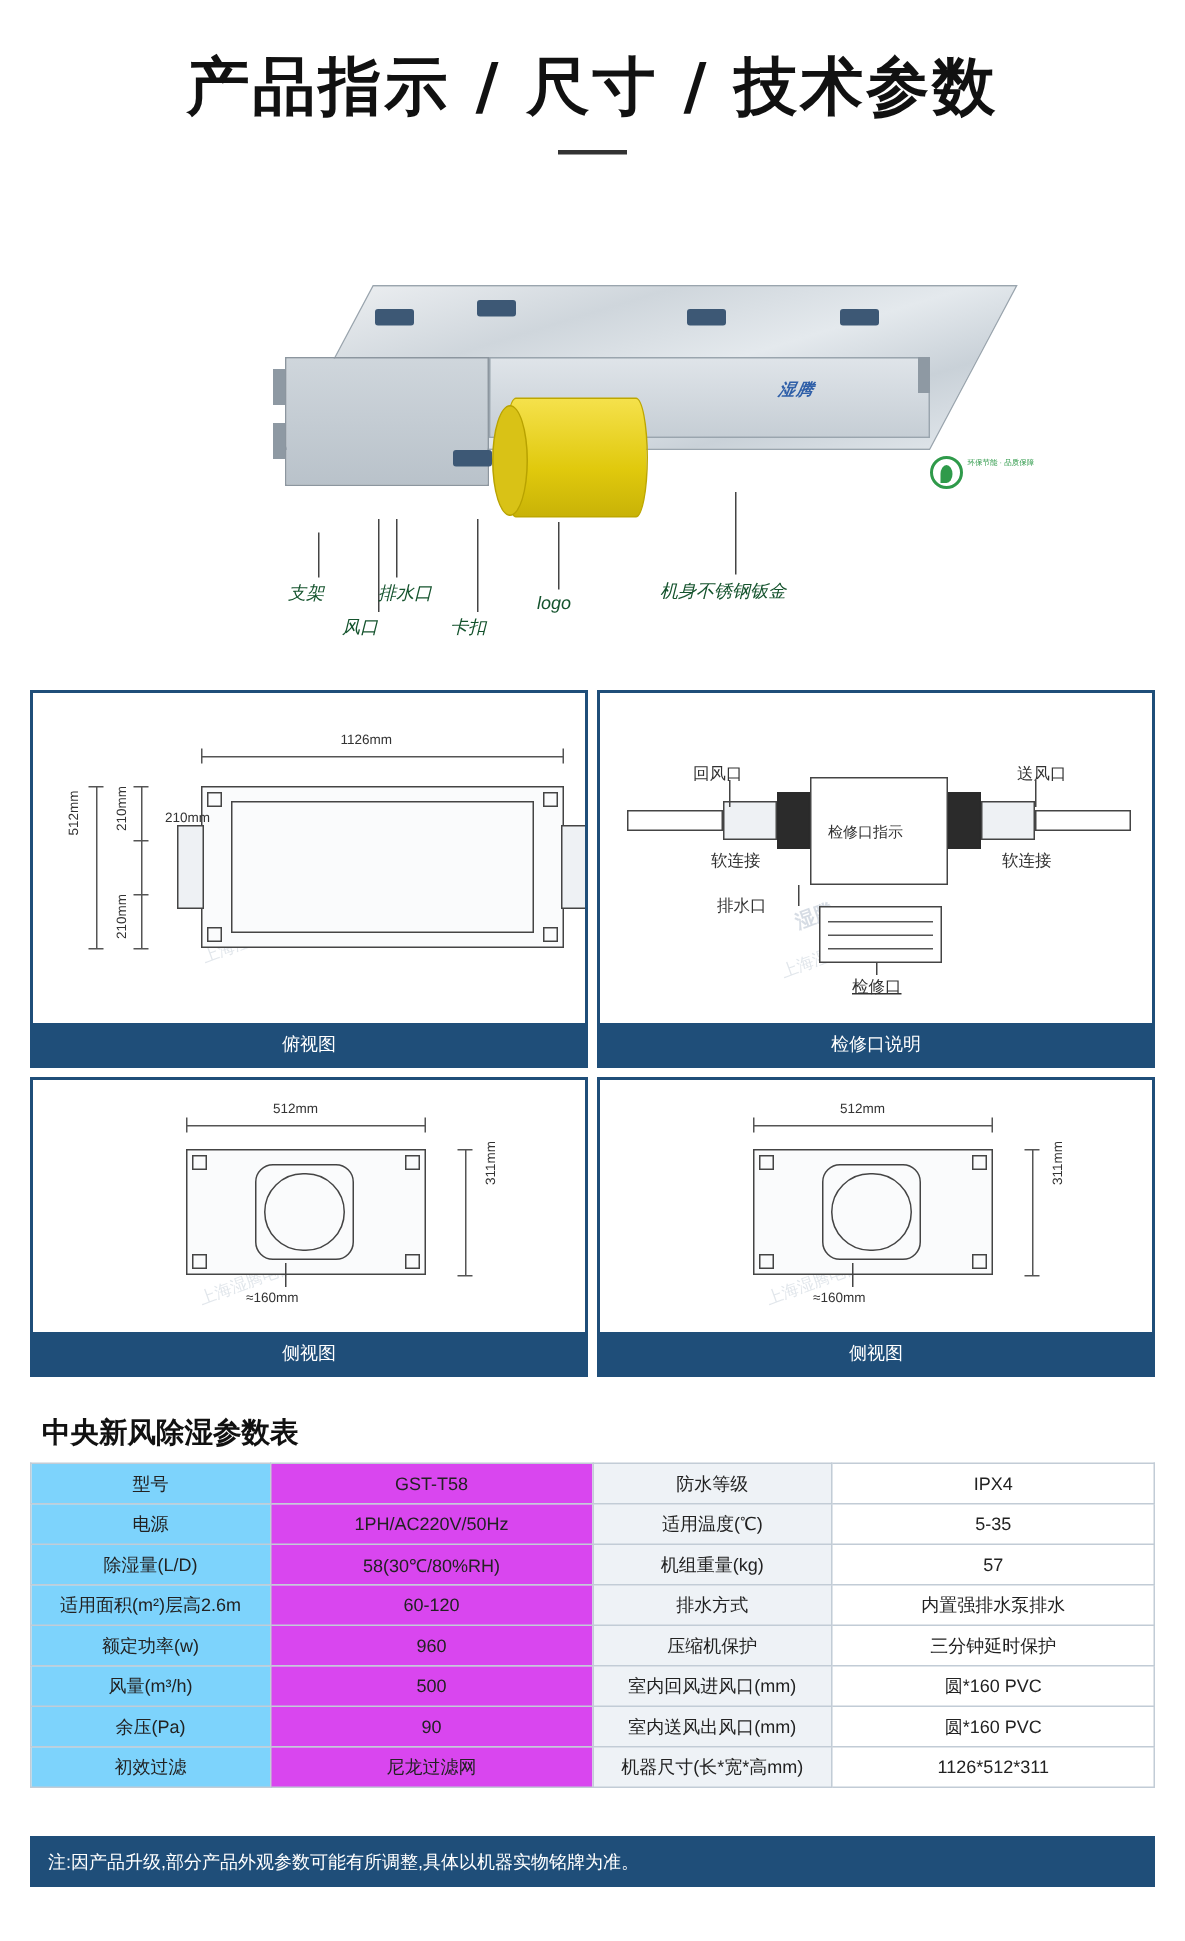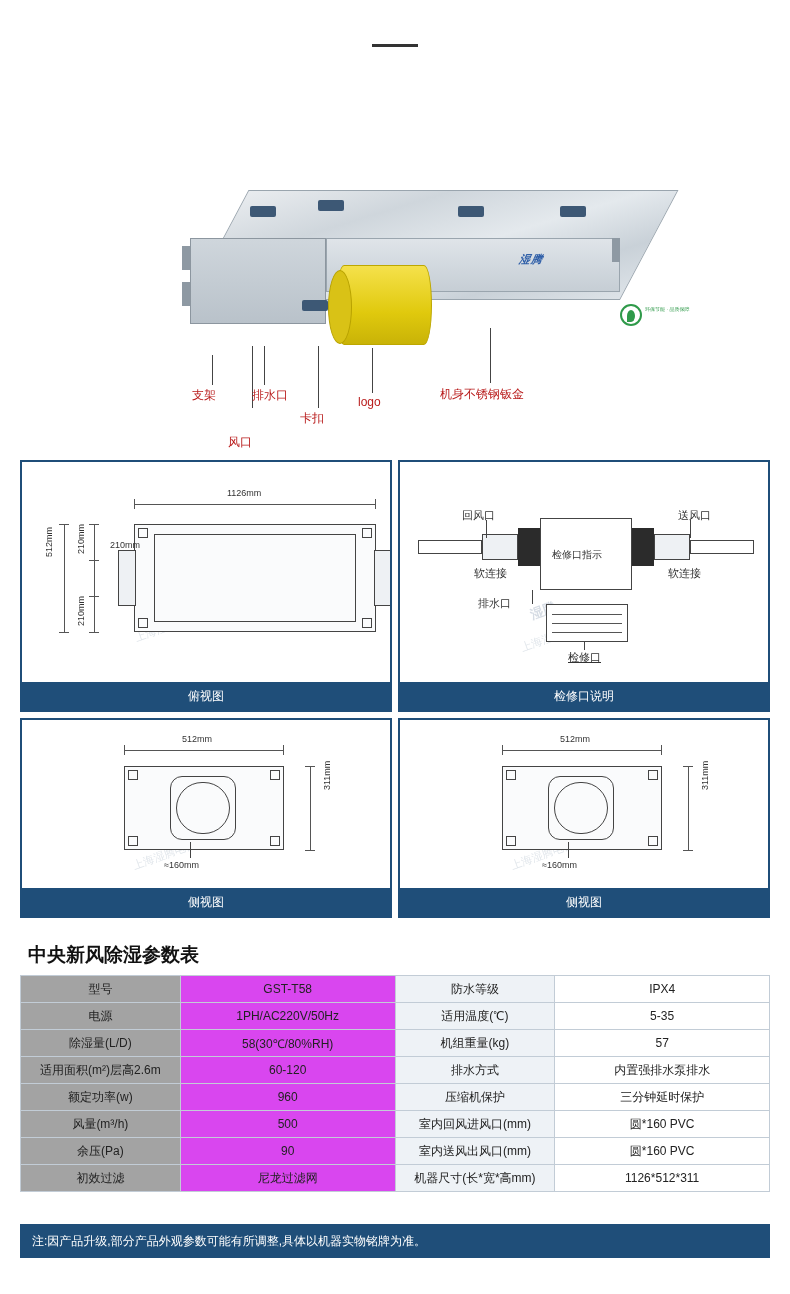--- a/index.html
+++ b/index.html
@@ -130,22 +130,23 @@
   .green-seal .txt {
     position: absolute; left: 25px; top: 5px;
     font-size: 5px; color: #2f9a4a; line-height: 8px;
     white-space: nowrap;
   }
 
   
   .callout {
     position: absolute;
     font-size: 12px;
-    color: #b91c1c;
+    color: #14532d;
     white-space: nowrap;
+    font-style: italic;
   }
   .lead {
     position: absolute;
     background: #444;
   }
 
   
   .panel {
     position: absolute;
     border: 2px solid #1f4e79;
@@ -205,21 +206,21 @@
     border-collapse: collapse;
     font-size: 12px;
     color: #222;
   }
   table.spec td {
     border: 1px solid #c2ccd6;
     height: 27px;
     text-align: center;
     padding: 0 4px;
   }
-  table.spec td.k { background: #a3a3a3; width: 160px; }
+  table.spec td.k { background: #7dd3fc; width: 160px; }
   table.spec td.v { background: #d946ef; width: 215px; }
   table.spec td.k2 { background: #eef2f6; width: 160px; }
   table.spec td.v2 { background: #fff; width: 215px; }
   .note {
     position: absolute;
     left: 20px; top: 1224px;
     width: 750px; height: 34px;
     background: #1f4e79;
     color: #fff;
     font-size: 12px;
@@ -227,20 +228,21 @@
     align-items: center;
     padding-left: 12px;
   }
 </style>
 </head>
 <body>
 
 <div id="page">
 
   <div class="title-wrap">
+    <div class="title">产品指示 / 尺寸 / 技术参数</div>
     <div class="title-rule"></div>
   </div>
 
   <div class="hero">
 
     <div class="unit">
       <div class="top"></div>
       <div class="side"></div>
       <div class="front"></div>
 
@@ -266,21 +268,21 @@
 
     <div class="lead" style="left:212px; top:205px; width:1px; height:30px;"></div>
     <div class="lead" style="left:264px; top:196px; width:1px; height:39px;"></div>
     <div class="lead" style="left:252px; top:196px; width:1px; height:62px;"></div>
     <div class="lead" style="left:318px; top:196px; width:1px; height:62px;"></div>
     <div class="lead" style="left:372px; top:198px; width:1px; height:45px;"></div>
     <div class="lead" style="left:490px; top:178px; width:1px; height:55px;"></div>
 
     <div class="callout" style="left:192px; top:237px;">支架</div>
     <div class="callout" style="left:252px; top:237px;">排水口</div>
-    <div class="callout" style="left:228px; top:260px;margin-top:24px;">风口</div>
+    <div class="callout" style="left:228px; top:260px;">风口</div>
     <div class="callout" style="left:300px; top:260px;">卡扣</div>
     <div class="callout" style="left:358px; top:245px;">logo</div>
     <div class="callout" style="left:440px; top:236px;">机身不锈钢钣金</div>
   </div>
 
   <div class="panel" style="left:20px; top:460px; width:372px; height:252px;">
     <div class="body">
 
       <div class="wm" style="left:120px; top:130px;">湿腾</div>
       <div class="wm2" style="left:110px; top:150px;">上海湿腾电器有限公司</div>

